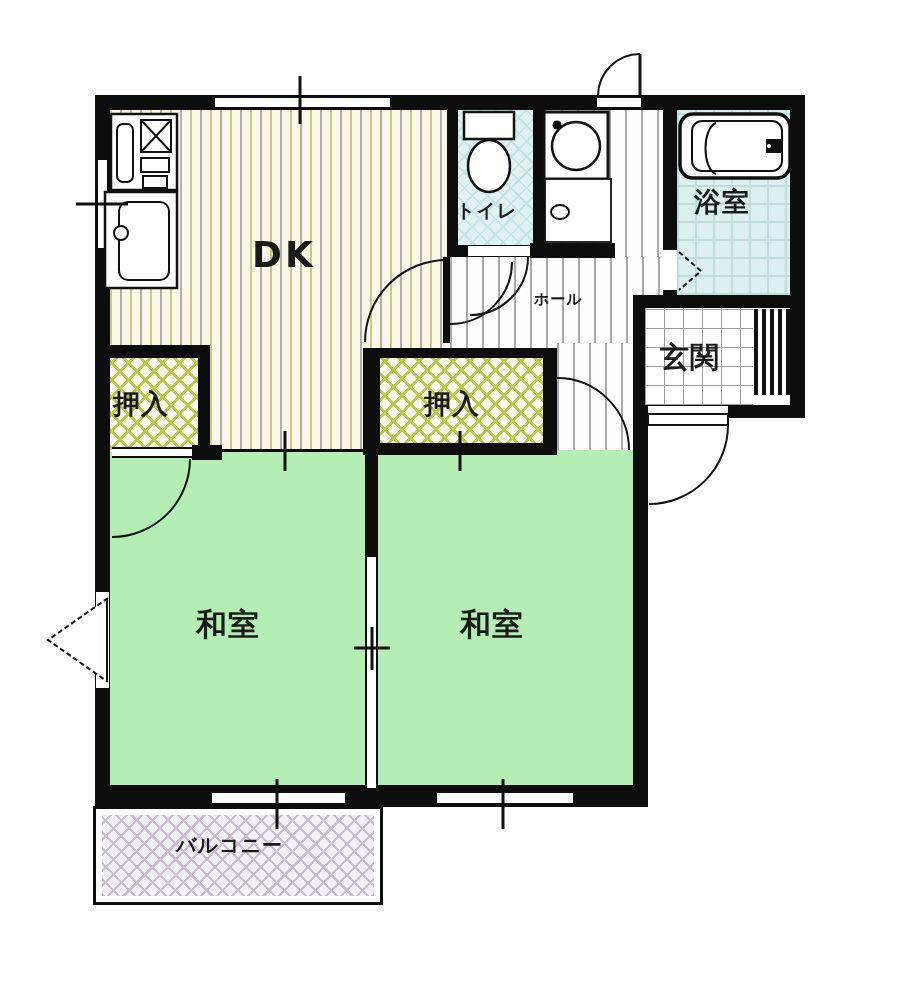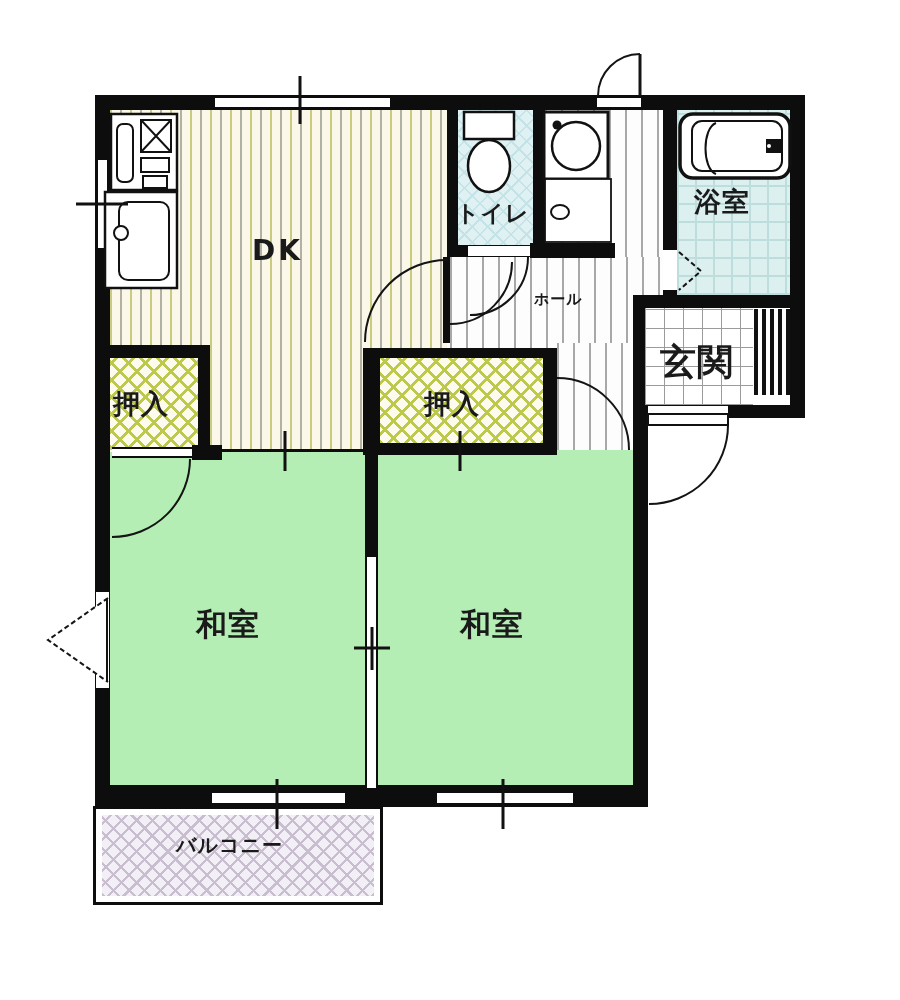--- a/index.html
+++ b/index.html
@@ -195,24 +195,24 @@
       <path d="M 76,204 H 128"></path>
       <path d="M 277,779 V 829"></path>
       <path d="M 503,779 V 829"></path>
       <path d="M 285,431 V 471"></path>
       <path d="M 460,431 V 471"></path>
       <path d="M 354,648 H 390"></path>
       <path d="M 372,627 V 670"></path>
     </g>
   </svg>
 
-  <div class="lbl" style="left:252px;top:234px;font-size:28px;letter-spacing:3px;">DK</div>
-  <div class="lbl" style="left:456px;top:198px;font-size:23px;">トイレ</div>
+  <div class="lbl" style="left:252px;top:234px;font-size:36px;letter-spacing:3px;">DK</div>
+  <div class="lbl" style="left:456px;top:198px;font-size:19px;">トイレ</div>
   <div class="lbl" style="left:534px;top:290px;font-size:15px;">ホール</div>
   <div class="lbl" style="left:694px;top:184px;font-size:27px;">浴室</div>
-  <div class="lbl" style="left:660px;top:338px;font-size:36px;">玄関</div>
+  <div class="lbl" style="left:660px;top:338px;font-size:29px;">玄関</div>
   <div class="lbl" style="left:113px;top:386px;font-size:27px;">押入</div>
   <div class="lbl" style="left:424px;top:386px;font-size:27px;">押入</div>
   <div class="lbl" style="left:196px;top:604px;font-size:31px;">和室</div>
   <div class="lbl" style="left:460px;top:604px;font-size:31px;">和室</div>
   <div class="lbl" style="left:176px;top:832px;font-size:20px;">バルコニー</div>
 
 </div>
 
 </body></html>

